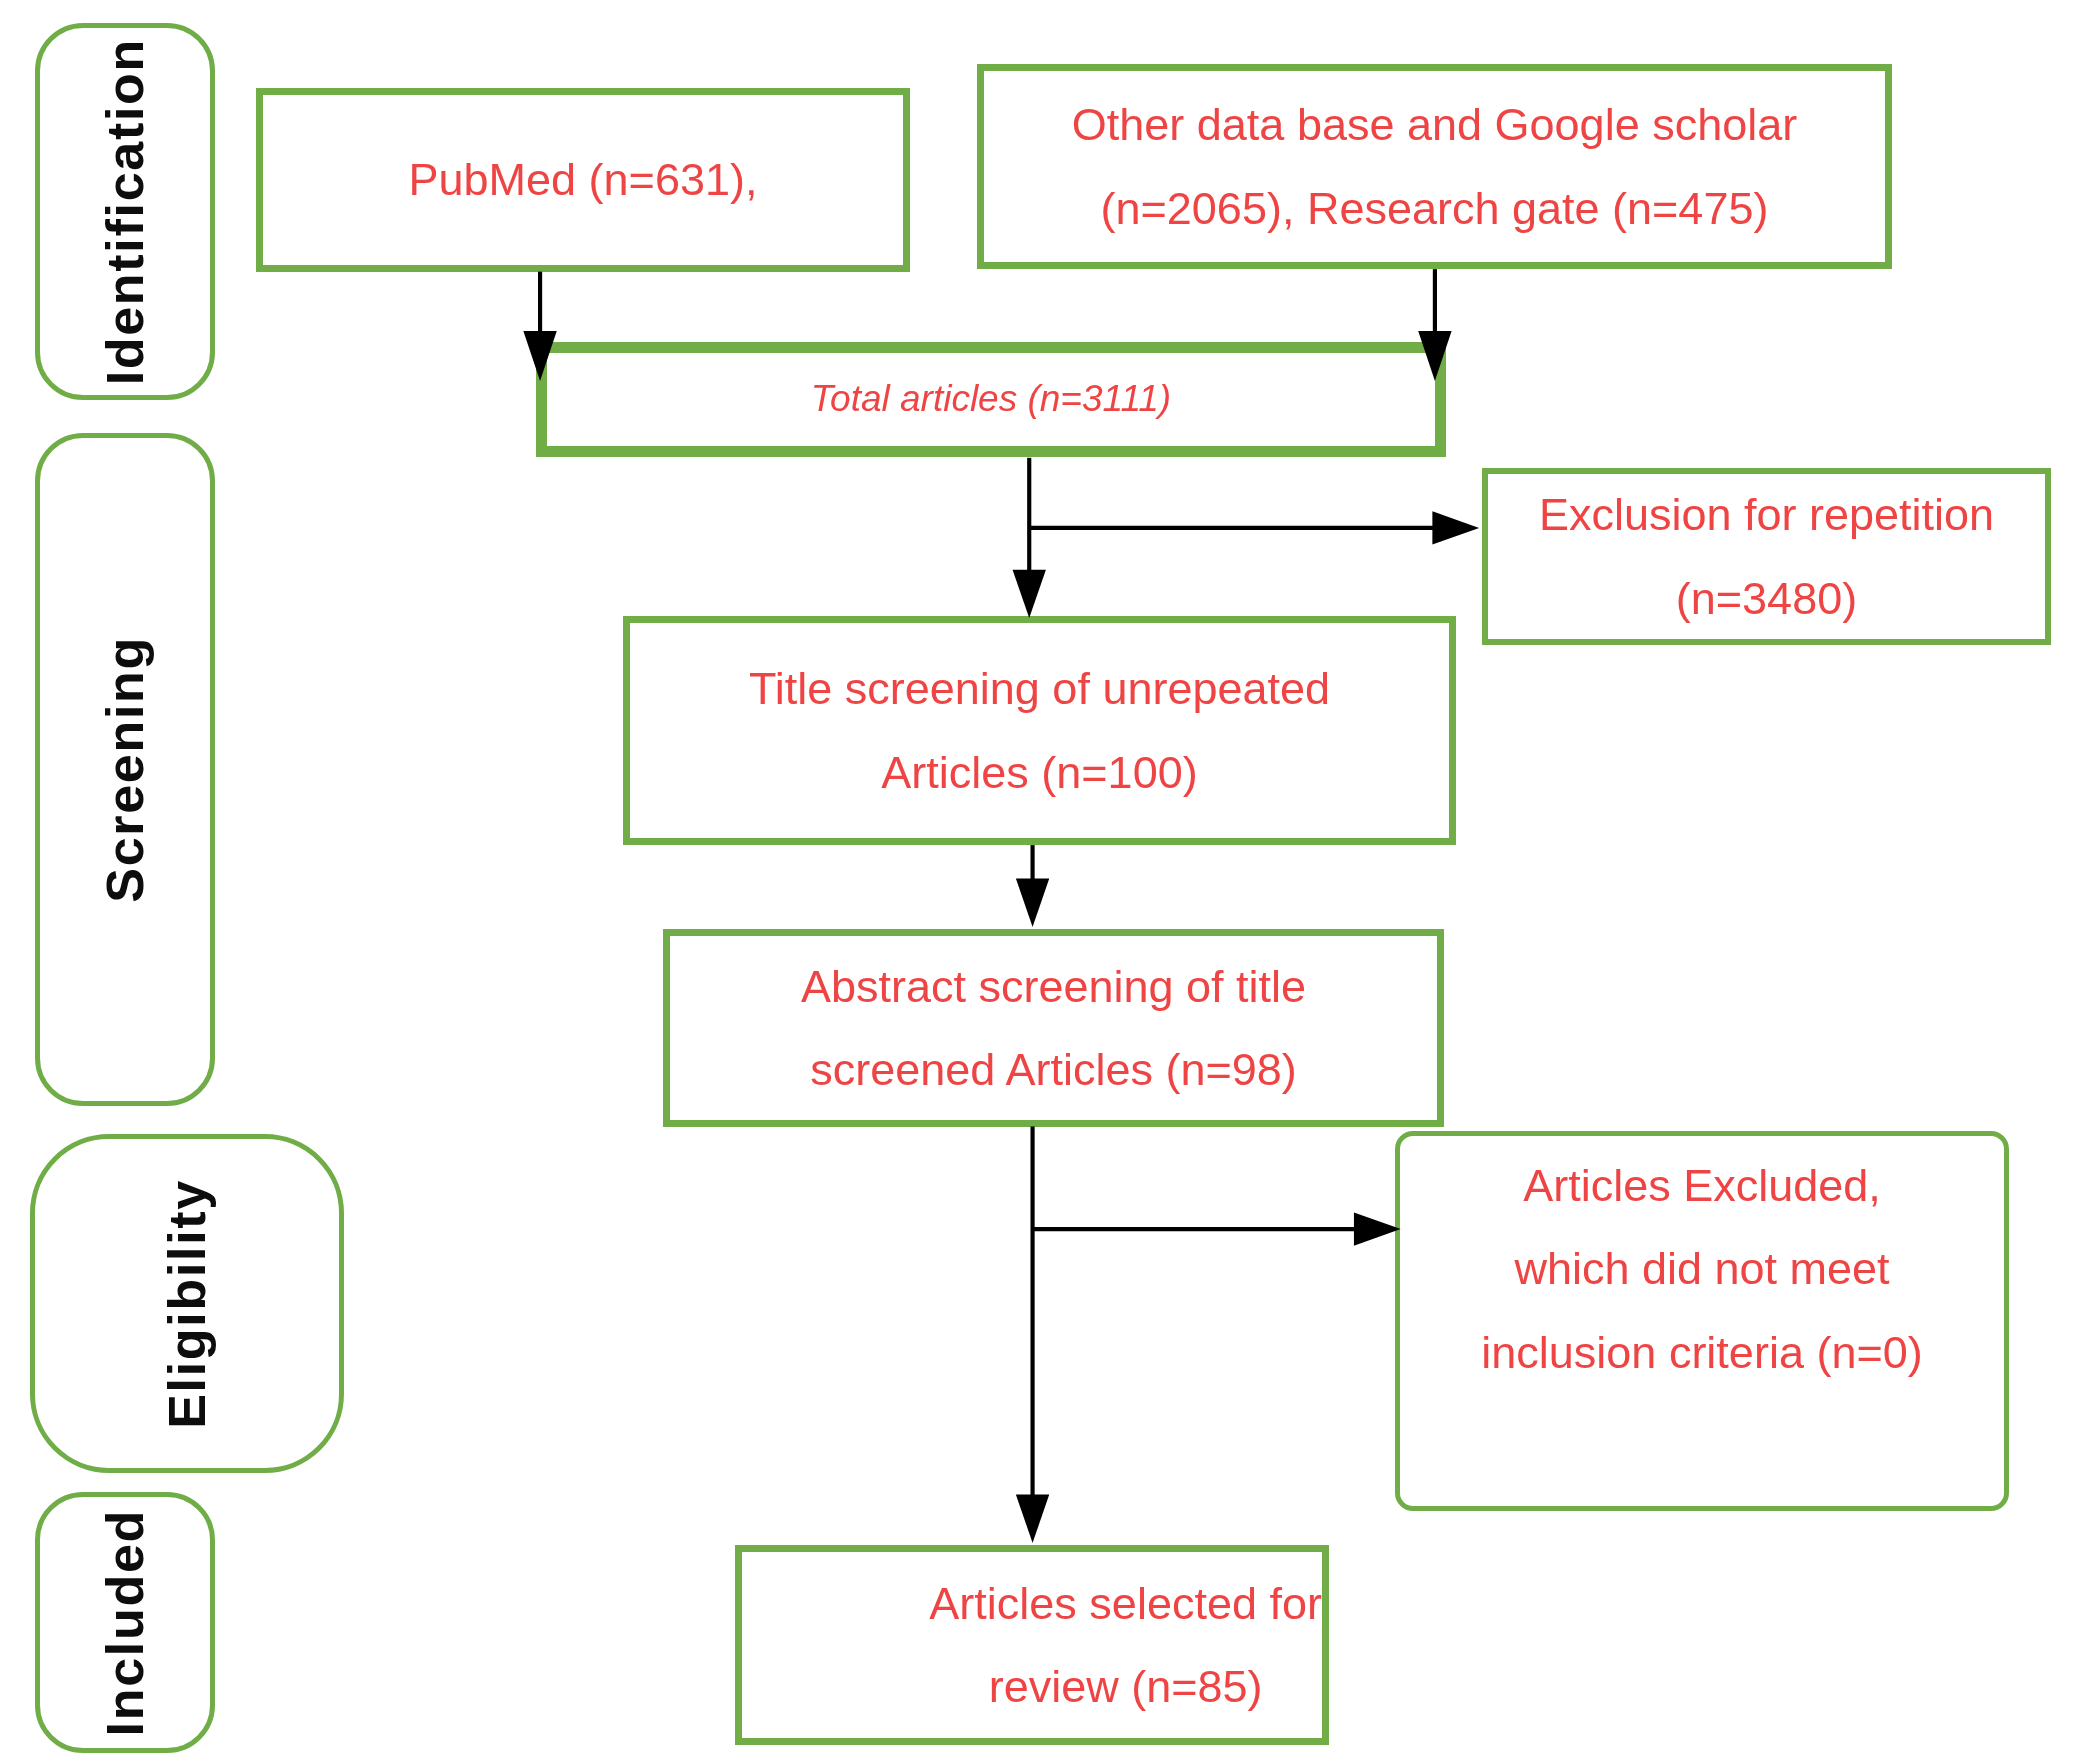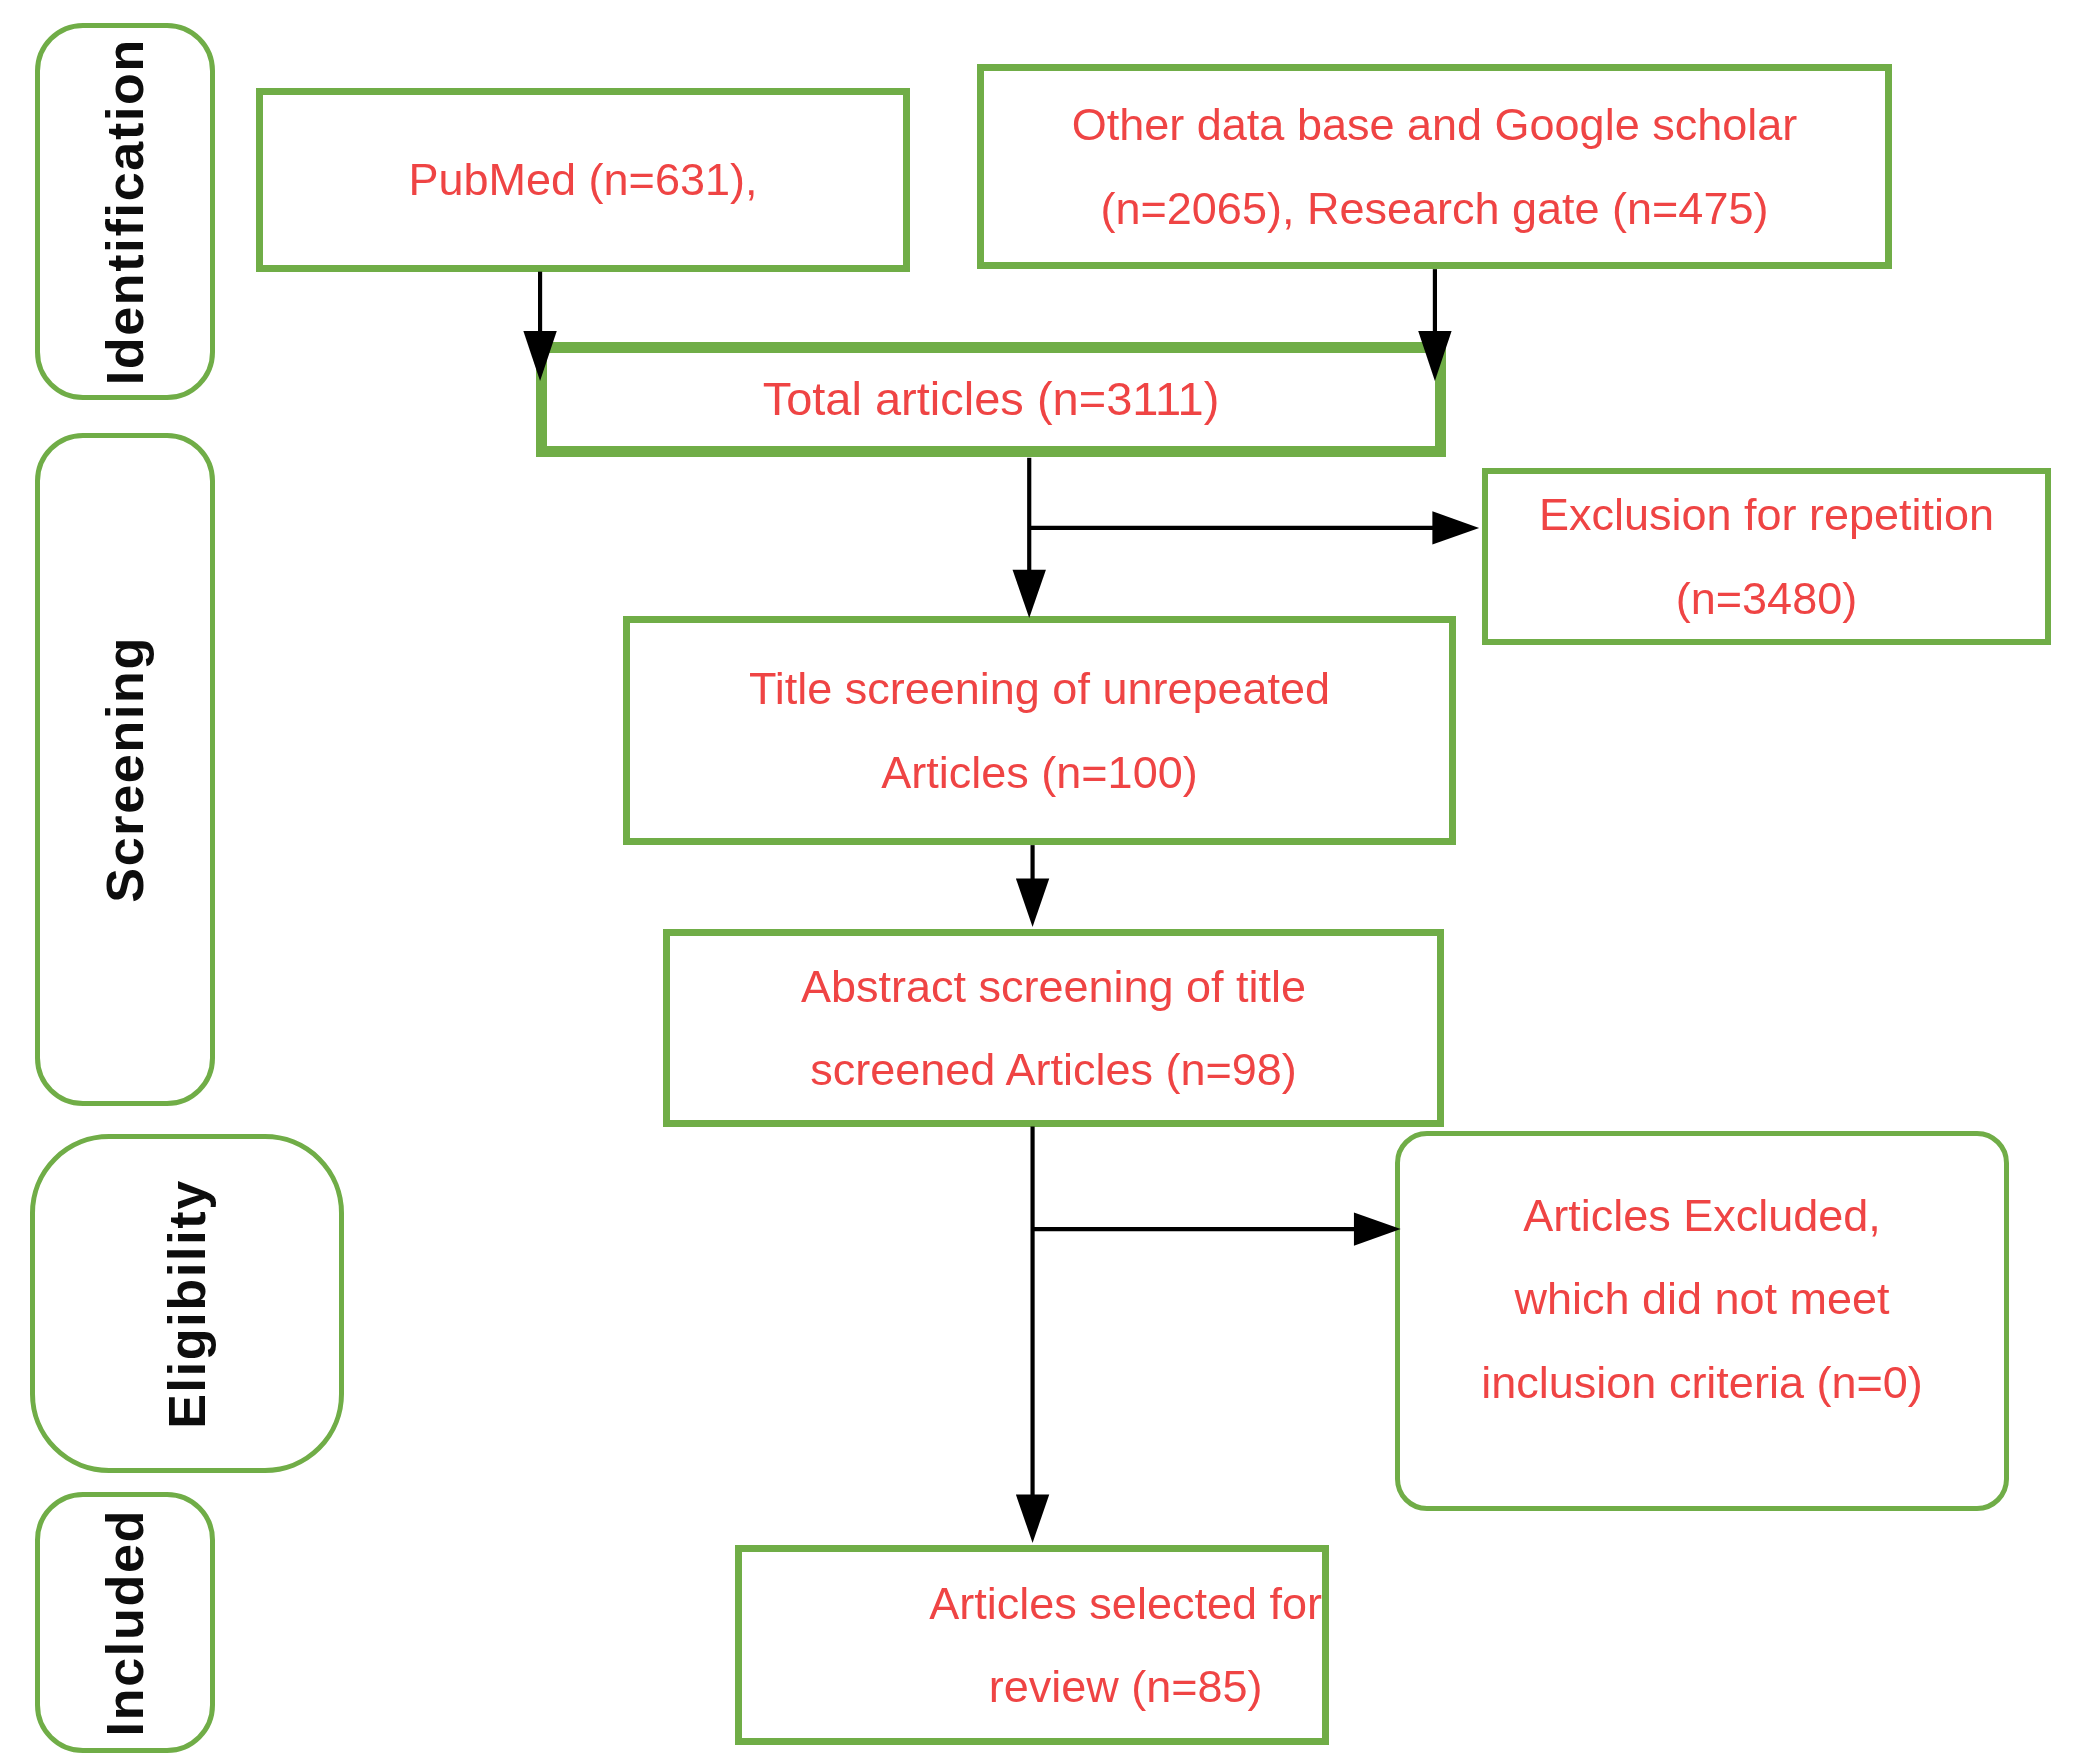--- a/index.html
+++ b/index.html
@@ -38,26 +38,26 @@
     background: #ffffff;
     display: flex;
     align-items: center;
     justify-content: center;
     text-align: center;
     font-size: 45px;
     line-height: 1.85;
     white-space: pre-line;
     color: #ef4444;
   }
-  #box-total   { border-width: 11px; font-size: 47px; }
+  #box-total   { border-width: 11px; font-size: 37px; font-style: italic; }
   #box-excluded{
-    border-radius: 32px;
+    border-radius: 18px;
     border-width: 5px;
     align-items: flex-start;
-    padding-top: 38px;
+    padding-top: 8px;
   }
   #stage-eligibility { border-radius: 79px; }
   #arrow-layer {
     position: absolute;
     left: 0; top: 0;
     width: 2086px; height: 1762px;
     pointer-events: none;
   }
 </style>
 </head>

